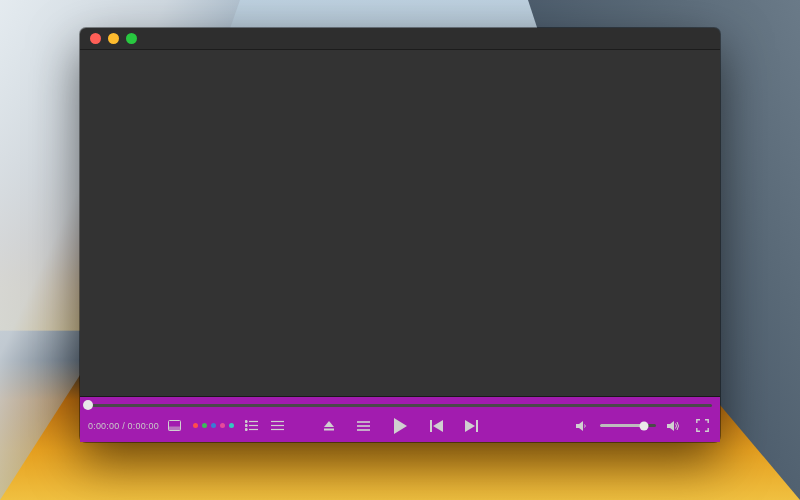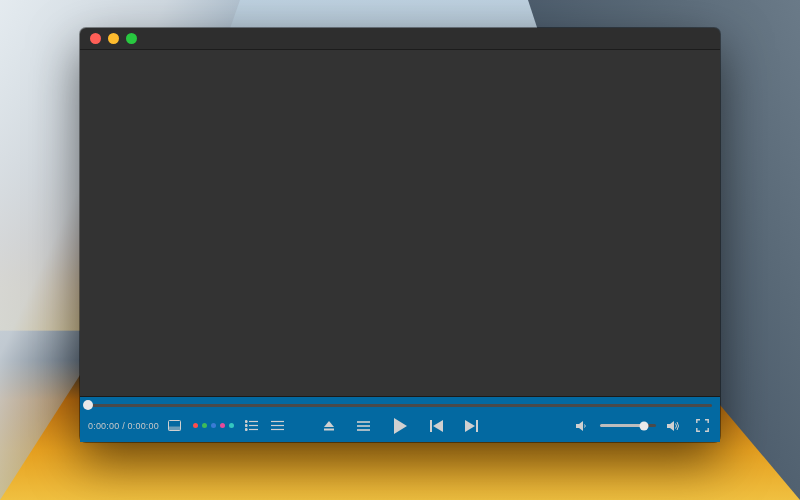--- a/index.html
+++ b/index.html
@@ -34,21 +34,21 @@
     border-bottom: 1px solid #1c1c1c;
   }
   .tl-btn { width:11px; height:11px; border-radius:50%; }
   .tl-close { background:#ff5f57; }
   .tl-min   { background:#febc2e; }
   .tl-max   { background:#28c840; }
 
   .video-area { flex:1; background:#333; }
 
   .controls {
-    height: 46px; background:#0369a1; border-top:1px solid #1a1a1a;
+    height: 46px; background:#a21caf; border-top:1px solid #1a1a1a;
     display:flex; flex-direction:column;
     padding: 0 8px 4px 8px;
   }
   .seek-row { height:16px; display:flex; align-items:center; }
   .seek-track {
     flex:1; height:3px; background:#4a4a4a; border-radius:2px; position:relative;
   }
   .seek-thumb {
     position:absolute; left:0; top:50%; transform:translate(-50%,-50%);
     width:10px; height:10px; border-radius:50%; background:#e8e8e8;

